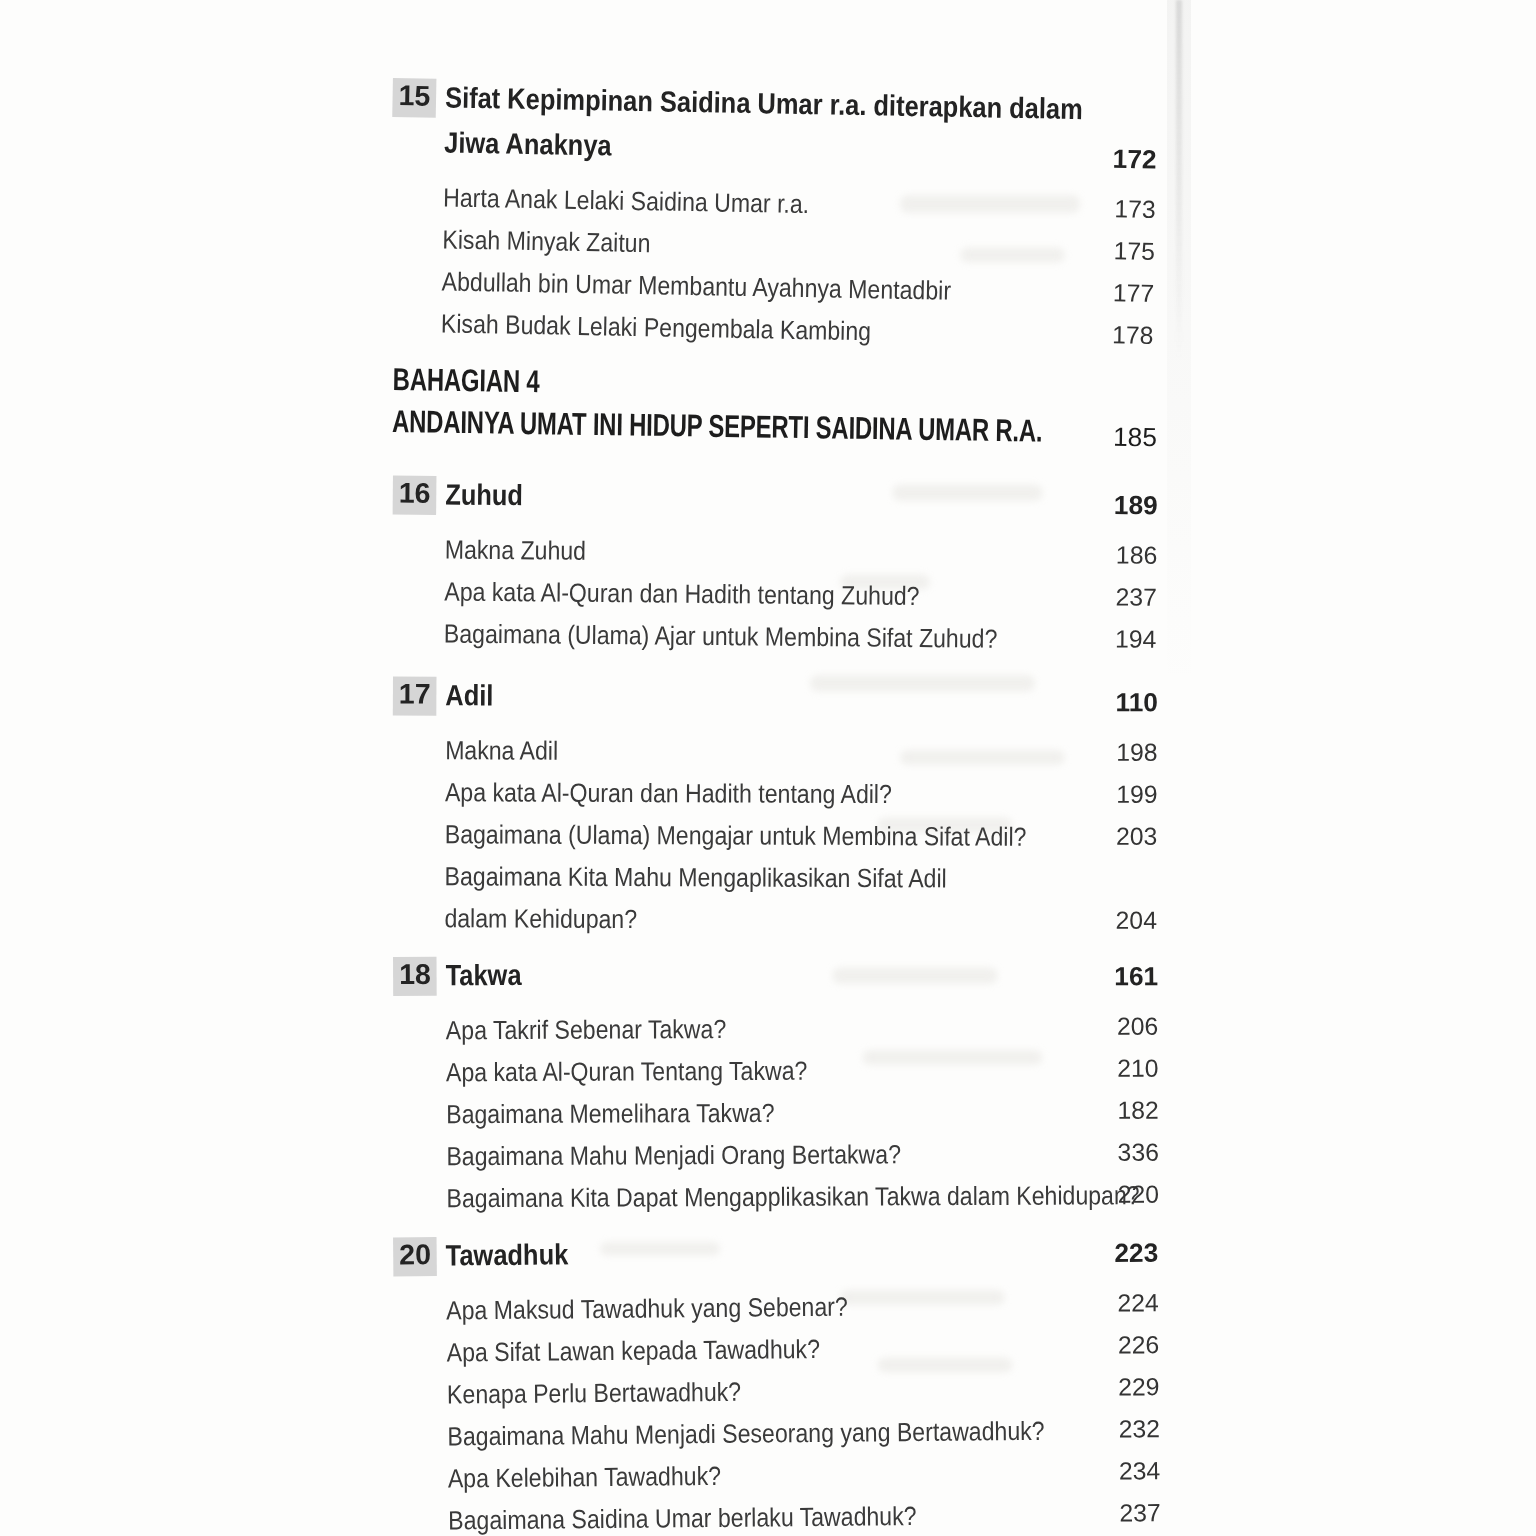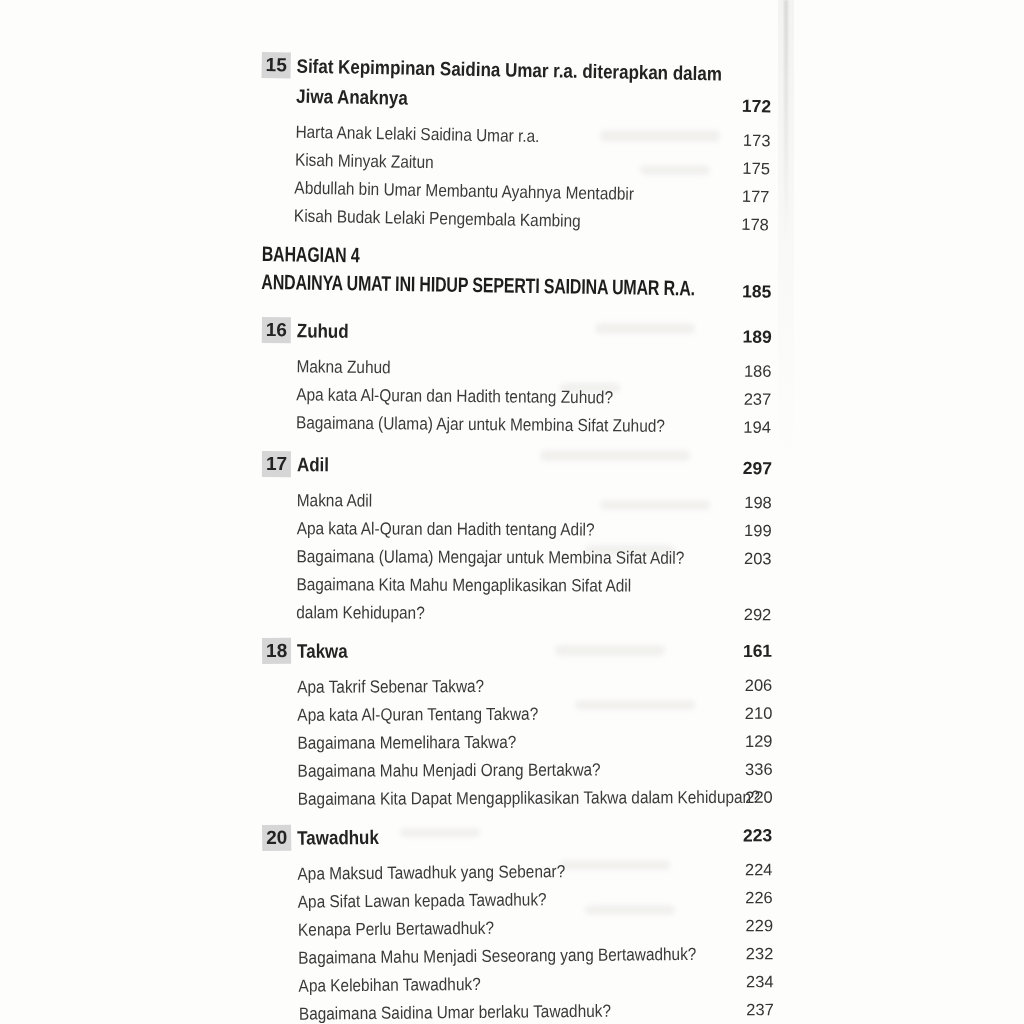--- a/index.html
+++ b/index.html
@@ -139,21 +139,21 @@
     font-weight: bold;
     font-size: 21px;
     line-height: 30px;
     color: #1d1d1d;
     letter-spacing: -0.2px;
     transform: scaleX(.76);
     transform-origin: left bottom;
     white-space: nowrap;
   }
   .part-row .page-num {
-    font-weight: bold;
+    font-weight: normal;
     font-size: 17.5px;
     color: #1d1d1d;
     bottom: 2px;
   }
 </style>
 </head>
 <body>
 
 <div class="page">
 
@@ -203,38 +203,38 @@
         <div class="item-row"><span class="item-label"><div class="label-line">Makna Zuhud</div></span><span class="page-num">186</span></div>
         <div class="item-row"><span class="item-label"><div class="label-line">Apa kata Al-Quran dan Hadith tentang Zuhud?</div></span><span class="page-num">237</span></div>
         <div class="item-row"><span class="item-label"><div class="label-line">Bagaimana (Ulama) Ajar untuk Membina Sifat Zuhud?</div></span><span class="page-num">194</span></div>
       </section>
       <section class="toc-section sec-3">
         <div class="chapter-row">
           <span class="chapter-num">17</span>
           <span class="chapter-title">
             <div class="title-line">Adil</div>
           </span>
-          <span class="page-num">297</span>
+          <span class="page-num">110</span>
         </div>
         <div class="item-row"><span class="item-label"><div class="label-line">Makna Adil</div></span><span class="page-num">198</span></div>
         <div class="item-row"><span class="item-label"><div class="label-line">Apa kata Al-Quran dan Hadith tentang Adil?</div></span><span class="page-num">199</span></div>
         <div class="item-row"><span class="item-label"><div class="label-line">Bagaimana (Ulama) Mengajar untuk Membina Sifat Adil?</div></span><span class="page-num">203</span></div>
-        <div class="item-row"><span class="item-label"><div class="label-line">Bagaimana Kita Mahu Mengaplikasikan Sifat Adil</div><div class="label-line">dalam Kehidupan?</div></span><span class="page-num">292</span></div>
+        <div class="item-row"><span class="item-label"><div class="label-line">Bagaimana Kita Mahu Mengaplikasikan Sifat Adil</div><div class="label-line">dalam Kehidupan?</div></span><span class="page-num">204</span></div>
       </section>
       <section class="toc-section sec-4">
         <div class="chapter-row">
           <span class="chapter-num">18</span>
           <span class="chapter-title">
             <div class="title-line">Takwa</div>
           </span>
           <span class="page-num">161</span>
         </div>
         <div class="item-row"><span class="item-label"><div class="label-line">Apa Takrif Sebenar Takwa?</div></span><span class="page-num">206</span></div>
         <div class="item-row"><span class="item-label"><div class="label-line">Apa kata Al-Quran Tentang Takwa?</div></span><span class="page-num">210</span></div>
-        <div class="item-row"><span class="item-label"><div class="label-line">Bagaimana Memelihara Takwa?</div></span><span class="page-num">129</span></div>
+        <div class="item-row"><span class="item-label"><div class="label-line">Bagaimana Memelihara Takwa?</div></span><span class="page-num">182</span></div>
         <div class="item-row"><span class="item-label"><div class="label-line">Bagaimana Mahu Menjadi Orang Bertakwa?</div></span><span class="page-num">336</span></div>
         <div class="item-row"><span class="item-label"><div class="label-line">Bagaimana Kita Dapat Mengapplikasikan Takwa dalam Kehidupan?</div></span><span class="page-num">220</span></div>
       </section>
       <section class="toc-section sec-5">
         <div class="chapter-row">
           <span class="chapter-num">20</span>
           <span class="chapter-title">
             <div class="title-line">Tawadhuk</div>
           </span>
           <span class="page-num">223</span>

